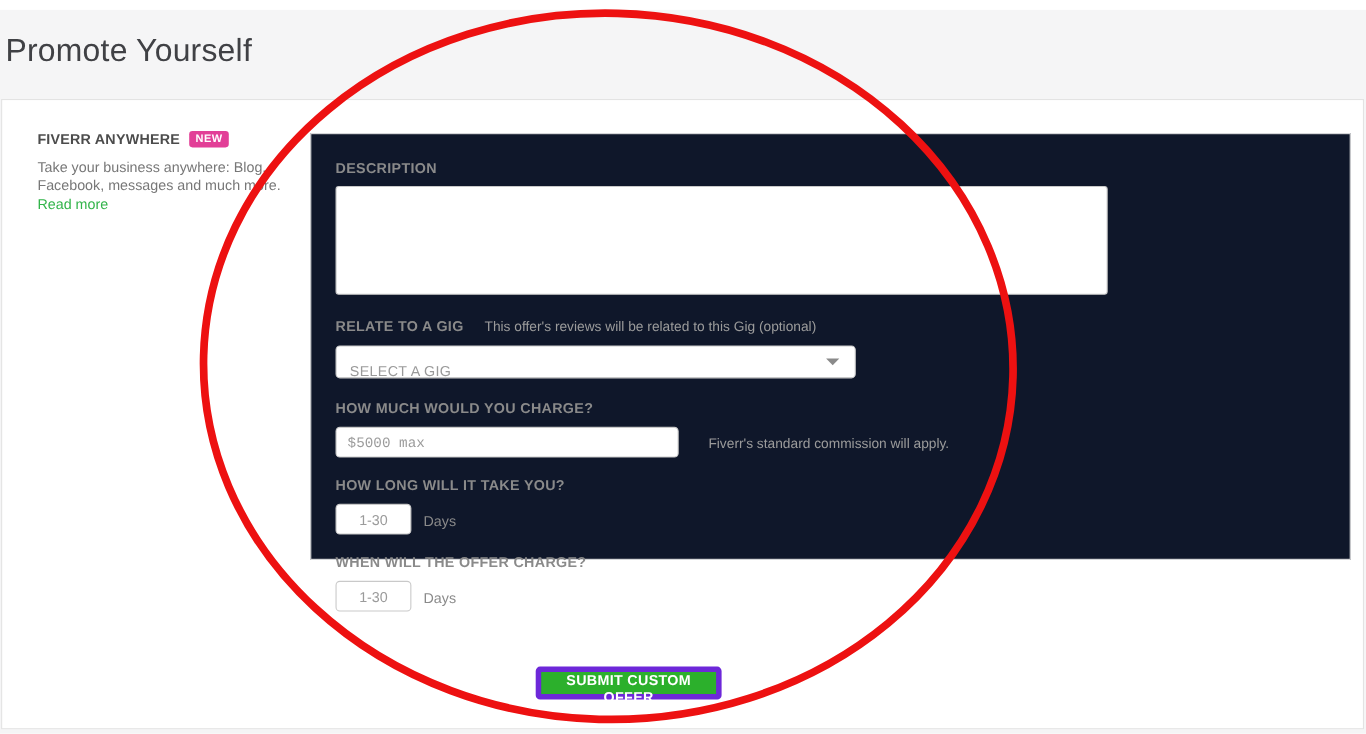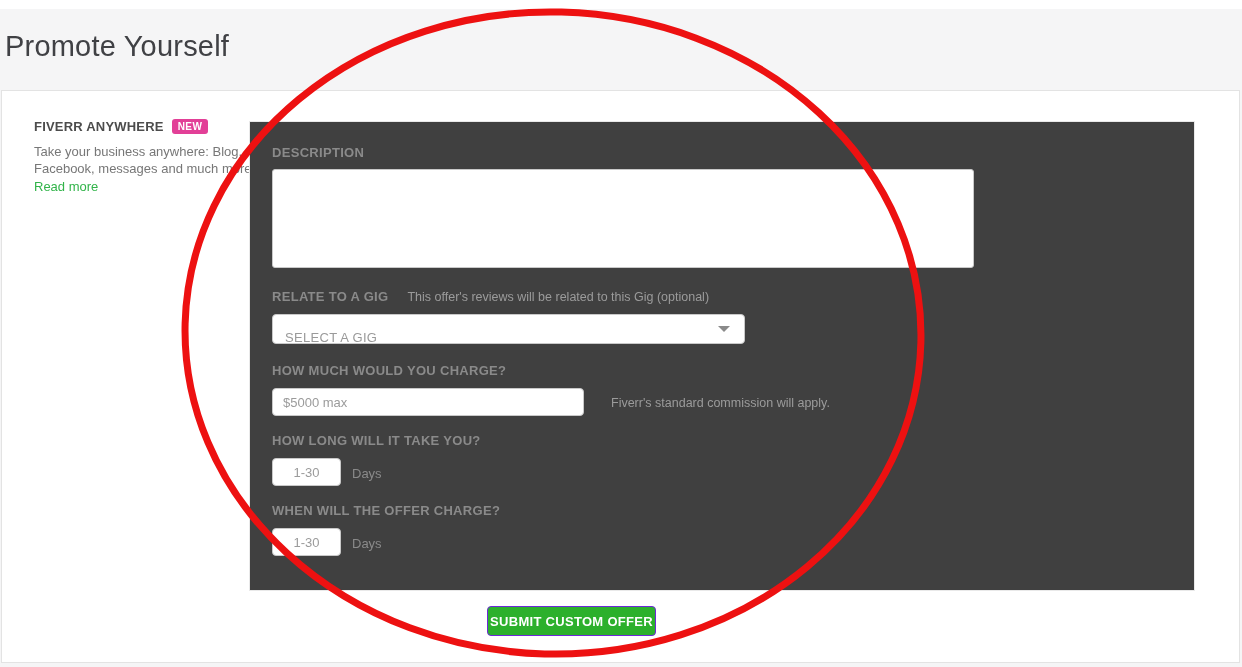--- a/index.html
+++ b/index.html
@@ -39,22 +39,22 @@
   .sidebar-desc {
     margin-top: 9px; font-size: 13px; color: #777777; line-height: 17px;
     width: 232px;
   }
   .read-more-link {
     display: inline-block; margin-top: 0px; font-size: 13px;
     color: #32b44a; text-decoration: none; cursor: pointer;
   }
   
   .form-panel {
-    position: absolute; left: 247px; top: 30px; width: 946px; height: 470px;
-    background: #404040; border: 1px solid #e9e9e9;
+    position: absolute; left: 280px; top: 30px; width: 946px; height: 388px;
+    background: #0f172a; border: 1px solid #e9e9e9;
   }
   .field-label {
     font-size: 13px; font-weight: 700; color: #8a8a8a; letter-spacing: 0.3px;
   }
   .lbl-description { position: absolute; left: 22px; top: 23px; }
   .description-textarea {
     position: absolute; left: 22px; top: 47px; width: 702px; height: 99px;
     background: #ffffff; border: 1px solid #c9c9c9; border-radius: 3px;
     resize: none; font-family: "Liberation Sans", sans-serif; font-size: 13px;
     color: #555; padding: 8px 10px; outline: none;
@@ -73,42 +73,42 @@
   }
   .select-caret {
     width: 0; height: 0; margin-right: 14px;
     border-left: 6px solid transparent; border-right: 6px solid transparent;
     border-top: 6px solid #8a8a8a;
   }
   .lbl-charge { position: absolute; left: 22px; top: 241px; }
   .charge-input {
     position: absolute; left: 22px; top: 266px; width: 312px; height: 28px;
     background: #ffffff; border: 1px solid #c9c9c9; border-radius: 4px;
-    font-family: Liberation Sans, sans-serif; font-size: 13px; color: #555;
+    font-family: Liberation Mono, monospace; font-size: 13px; color: #555;
     padding: 0 10px; outline: none;
   }
   .charge-input::placeholder, .small-input::placeholder { color: #9b9b9b; opacity: 1; }
   .commission-helper { position: absolute; left: 349px; top: 274px; }
   .lbl-duration { position: absolute; left: 22px; top: 311px; text-align: center; }
   .duration-input { left: 22px; top: 336px; }
   .small-input {
     position: absolute; width: 69px; height: 28px;
     background: #ffffff; border: 1px solid #c9c9c9; border-radius: 4px;
     font-family: "Liberation Sans", sans-serif; font-size: 13px; color: #555;
     text-align: center; outline: none;
   }
   .days-label { position: absolute; font-size: 13px; color: #8a8a8a; }
   .days-duration { left: 102px; top: 344px; }
   .lbl-expire { position: absolute; left: 22px; top: 381px; }
   .expire-input { left: 22px; top: 406px; }
   .days-expire { left: 102px; top: 414px; }
   
   .submit-button {
     position: absolute; left: 485px; top: 515px; width: 169px; height: 30px;
-    background: #2cb02c; border: 1px solid #6d28d9; border-radius: 4px;
+    background: #2cb02c; border: 5px solid #6d28d9; border-radius: 4px;
     color: #ffffff; font-family: "Liberation Sans", sans-serif;
     font-size: 13px; font-weight: 700; letter-spacing: 0.3px; cursor: pointer;
   }
   
   .annotation-overlay {
     position: absolute; left: 0; top: 0; width: 1242px; height: 667px;
     pointer-events: none; z-index: 50;
   }
 </style>
 </head>

